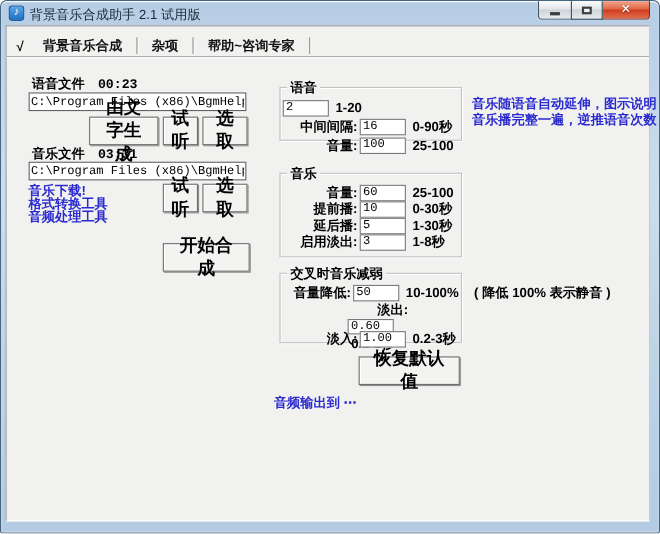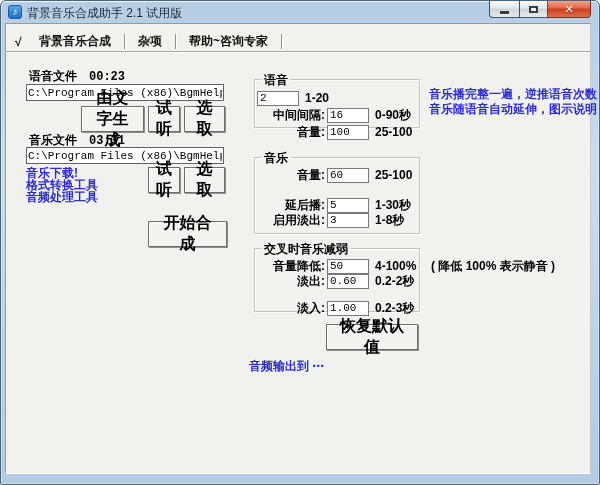--- a/index.html
+++ b/index.html
@@ -134,53 +134,58 @@
     </div>
   </div>
 
   <div class="group" style="left:253px;top:156px;width:166px;height:77px;">
     <div class="gtitle">音乐</div>
     <div class="grow" style="top:9px;">
       <span class="glabel">音量:</span>
       <input class="ginput" value="60" style="">
       <span class="grange">25-100</span>
     </div>
+    <div class="grow" style="top:24px;">
+      <span class="glabel">提前播:</span>
+      <input class="ginput" value="10" style="">
+      <span class="grange">0-30秒</span>
+    </div>
     <div class="grow" style="top:39px;">
       <span class="glabel">延后播:</span>
       <input class="ginput" value="5" style="">
       <span class="grange">1-30秒</span>
     </div>
     <div class="grow" style="top:54px;">
       <span class="glabel">启用淡出:</span>
       <input class="ginput" value="3" style="">
       <span class="grange">1-8秒</span>
     </div>
   </div>
 
   <div class="group" style="left:253px;top:247px;width:166px;height:64px;">
     <div class="gtitle">交叉时音乐减弱</div>
     <div class="grow" style="top:9px;">
       <span class="glabel">音量降低:</span>
       <input class="ginput" value="50" style="">
-      <span class="grange">4-100%</span>
+      <span class="grange">10-100%</span>
     </div>
-    <div class="grow" style="top:24px;">
+    <div class="grow" style="top:24px;flex-direction:column;">
       <span class="glabel">淡出:</span>
       <input class="ginput" value="0.60" style="">
       <span class="grange">0.2-2秒</span>
     </div>
     <div class="grow" style="top:51px;">
       <span class="glabel">淡入:</span>
       <input class="ginput" value="1.00" style="">
       <span class="grange">0.2-3秒</span>
     </div>
   </div>
 
   <div class="link" style="left:248px;top:329px;color:#2b2bd0;margin-top:28px;">音频输出到 ⋯</div>
   <button class="btn" style="left:325px;top:323px;width:92px;height:19px;">恢复默认值</button>
 
   <div class="annot" style="left:428px;top:86px;color:#2b2bd0;">
+    <div>音乐随语音自动延伸，图示说明</div>
     <div>音乐播完整一遍，逆推语音次数</div>
-    <div>音乐随语音自动延伸，图示说明</div>
   </div>
   <div class="note" style="left:430px;top:257px;">( 降低 100% 表示静音 )</div>
 
 </div>
 
 </body></html>

